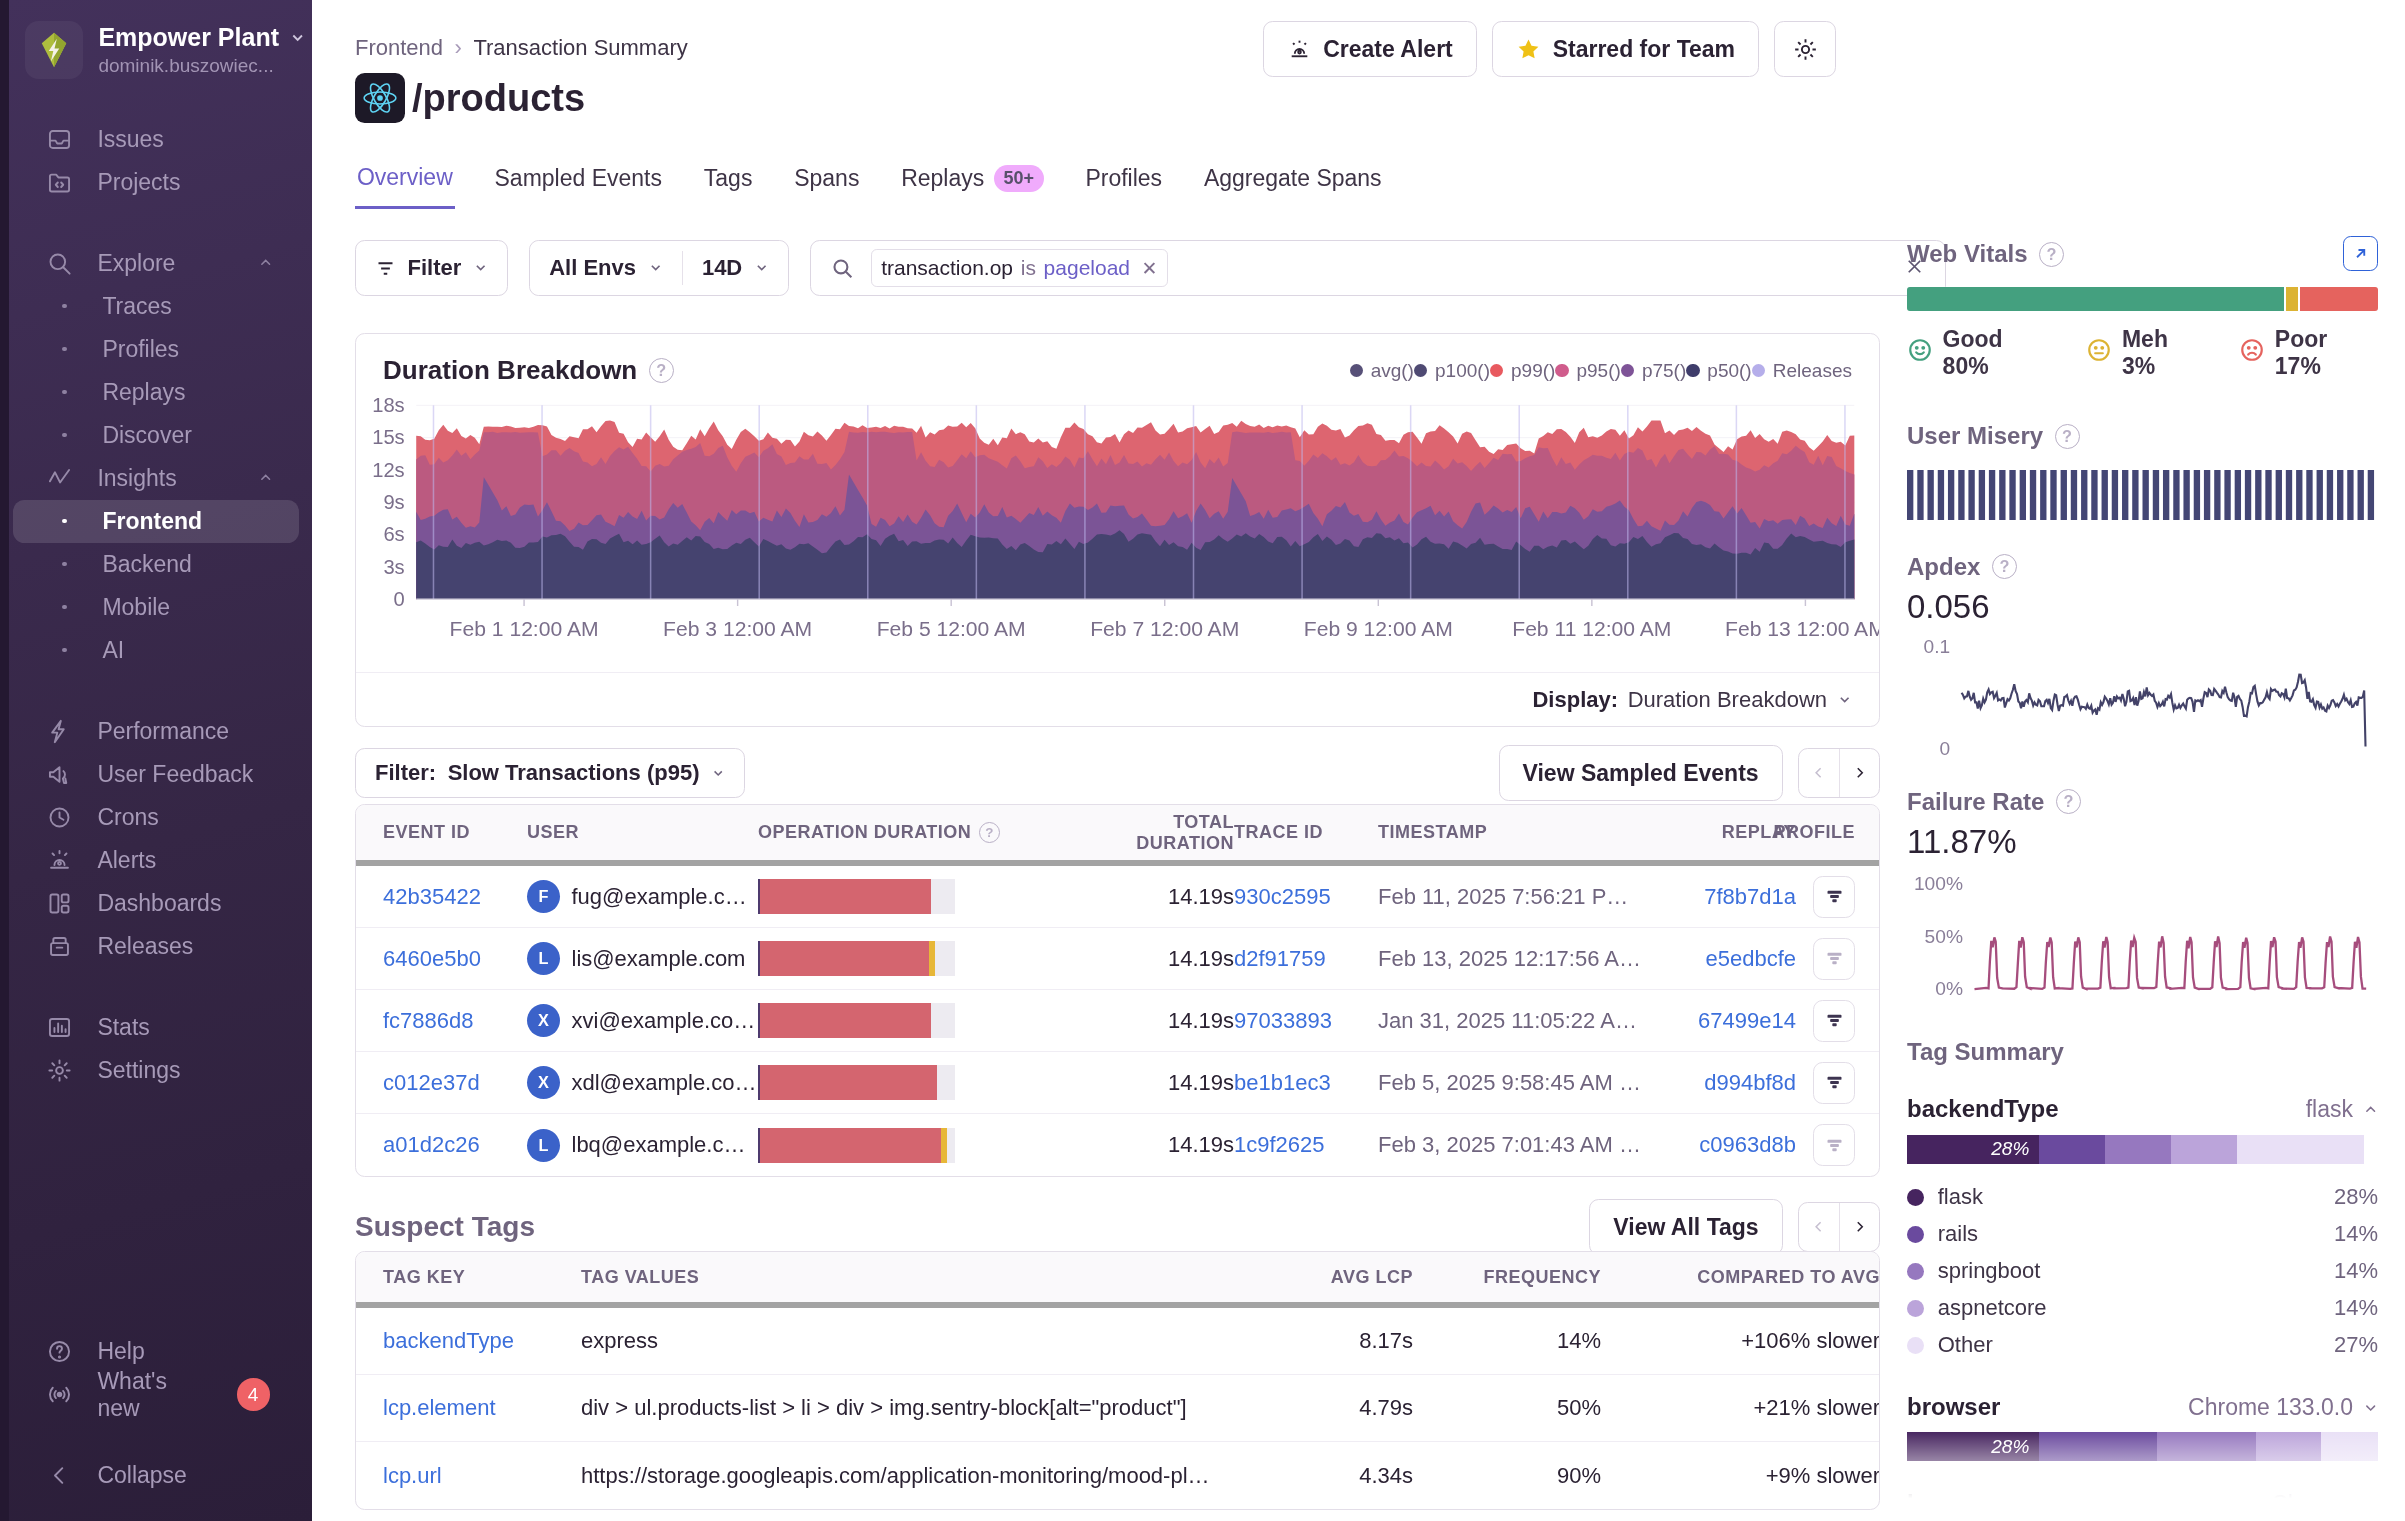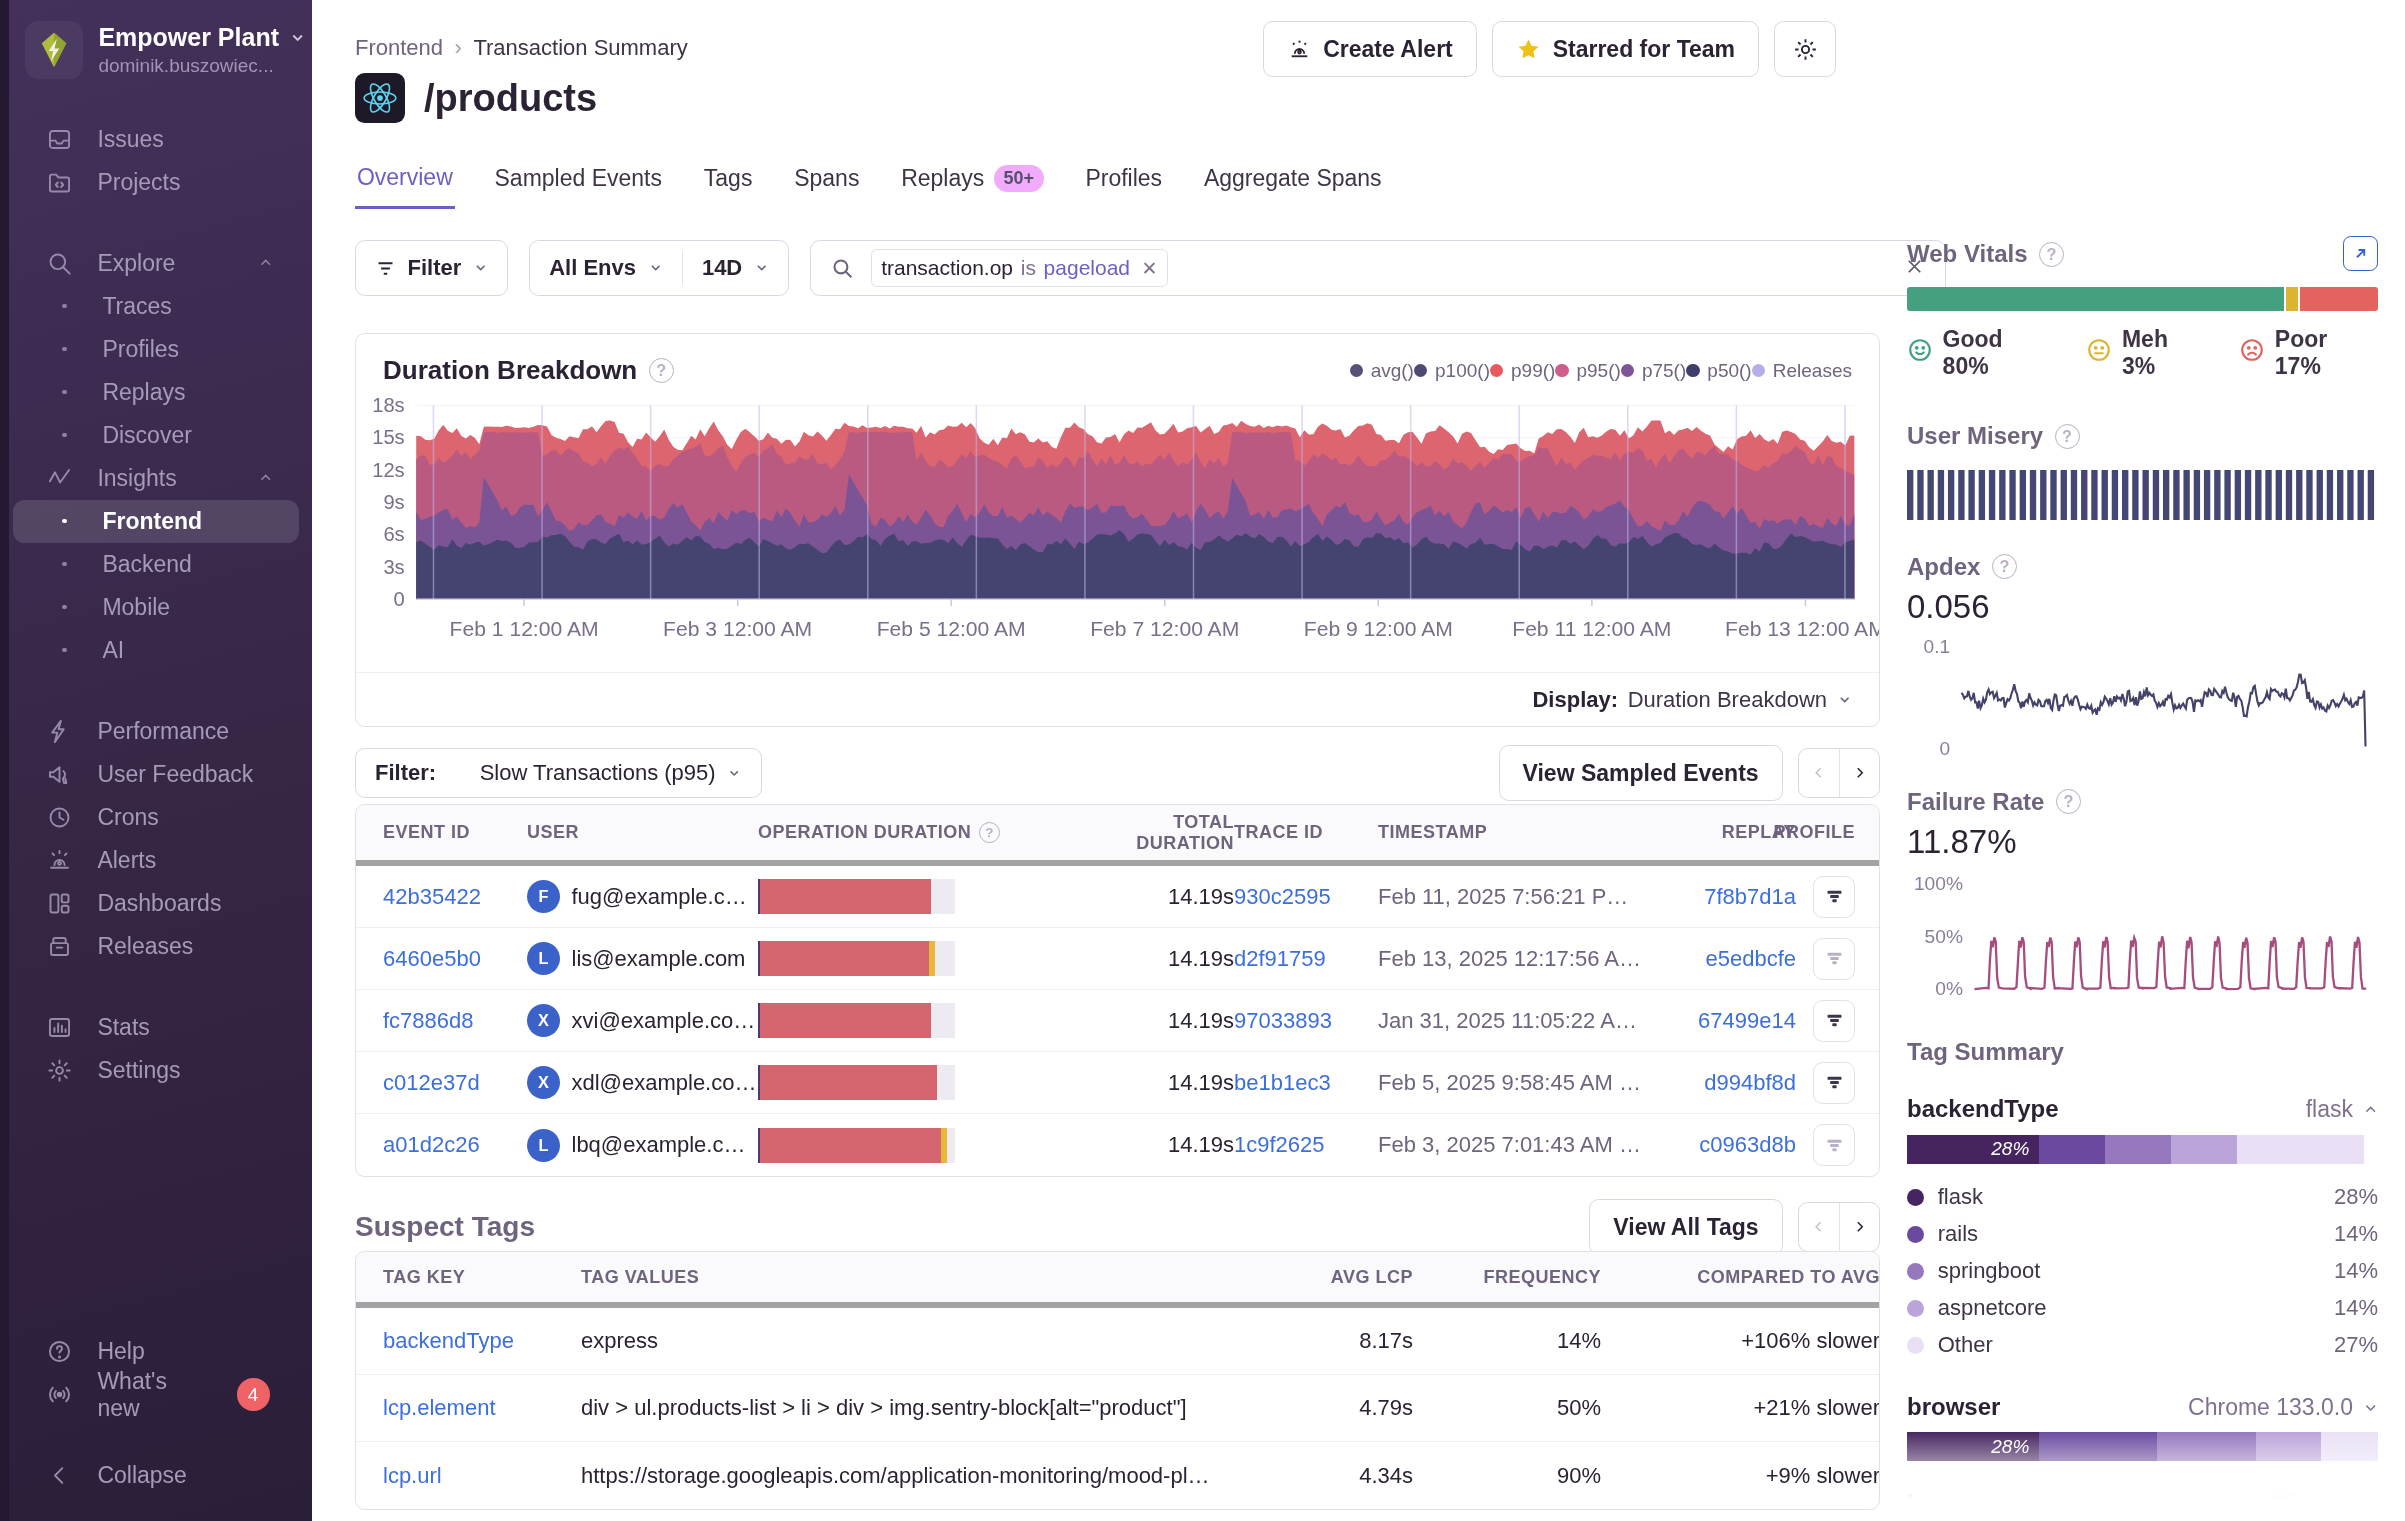--- a/index.html
+++ b/index.html
@@ -31,21 +31,21 @@
   .gap-lg{ margin-top:38px; }
   .badge-red{ background:#ef6266; color:#fff; font-size:19px; min-width:33px; height:33px;
     border-radius:16.3px; display:flex; align-items:center; justify-content:center; margin-right:29px; padding:0 7.7px;}
   .side-footer{ margin-top:auto; padding-bottom:25px; }
 
   
   .main{ position:absolute; left:312px; top:0; width:1566px; height:1522px; background:#fff; }
   .crumbs{ position:absolute; left:43px; top:35px; font-size:22px; color:#6f647e; display:flex; gap:11.5px; align-items:center;}
   .crumbs .sep{ color:#a79ab8; }
   .crumbs .cur{ color:#3e3446; }
-  .title-row{ position:absolute; left:43px; top:73px; display:flex; align-items:center; gap:19px; }
+  .title-row{ position:absolute; left:43px; top:73px; display:flex; align-items:center; gap:7px; }
   .proj-icon{ width:50px; height:50px; border-radius:9.6px; background:#1d1927; display:flex; align-items:center; justify-content:center;}
   .page-title{ font-size:38px; font-weight:bold; color:#2b2233; }
   .head-actions{ position:absolute; right:42px; top:21px; display:flex; gap:15.4px; }
   .btn{ display:flex; align-items:center; gap:11.5px; background:#fff; border:1px solid #dcd6e2;
     border-radius:9.6px; height:56px; padding:0 23px; font-size:23px; font-weight:bold; color:#2b2233; cursor:pointer; }
   .btn.icon-only{ padding:0 16.3px; }
   .tabs{ position:absolute; left:43px; top:154px; display:flex; gap:38px; font-size:23px; }
   .tab{ padding:9.6px 1.9px 15.4px; color:#3e3446; cursor:pointer; display:flex; gap:9.6px; align-items:center;}
   .tab.active{ color:#6c5fc7; border-bottom:3.8px solid #6c5fc7; }
   .tab .pill{ background:#f0abfc; border-radius:13.4px; font-size:18px; font-weight:bold; color:#57506b; padding:2.9px 9.6px; }
@@ -551,21 +551,21 @@
           <svg width="15.4" height="15.4" viewBox="0 0 24 24" fill="none" stroke="#6f647e" stroke-width="2.6">
               <path d="M6 9l6 6 6-6"></path>
             </svg>
         </span>
       </div>
     </section>
 
     <div class="ev-filter-row">
       <div class="drop" style="height:50px;">
         <b>Filter:</b>
-        <span style="font-weight:normal;margin-left:32px;">Slow Transactions (p95)</span>
+        <span style="font-weight:bold;">Slow Transactions (p95)</span>
         <svg width="14.4" height="14.4" viewBox="0 0 24 24" fill="none" stroke="#6f647e" stroke-width="2.6">
             <path d="M6 9l6 6 6-6"></path>
           </svg>
       </div>
       <div style="margin-left:auto;" class="btn">
           <span>View Sampled Events</span>
         </div>
       <div class="pager">
         <div class="pg dis">
             <svg width="15.4" height="15.4" viewBox="0 0 24 24" fill="none" stroke="currentColor" stroke-width="2.4">

